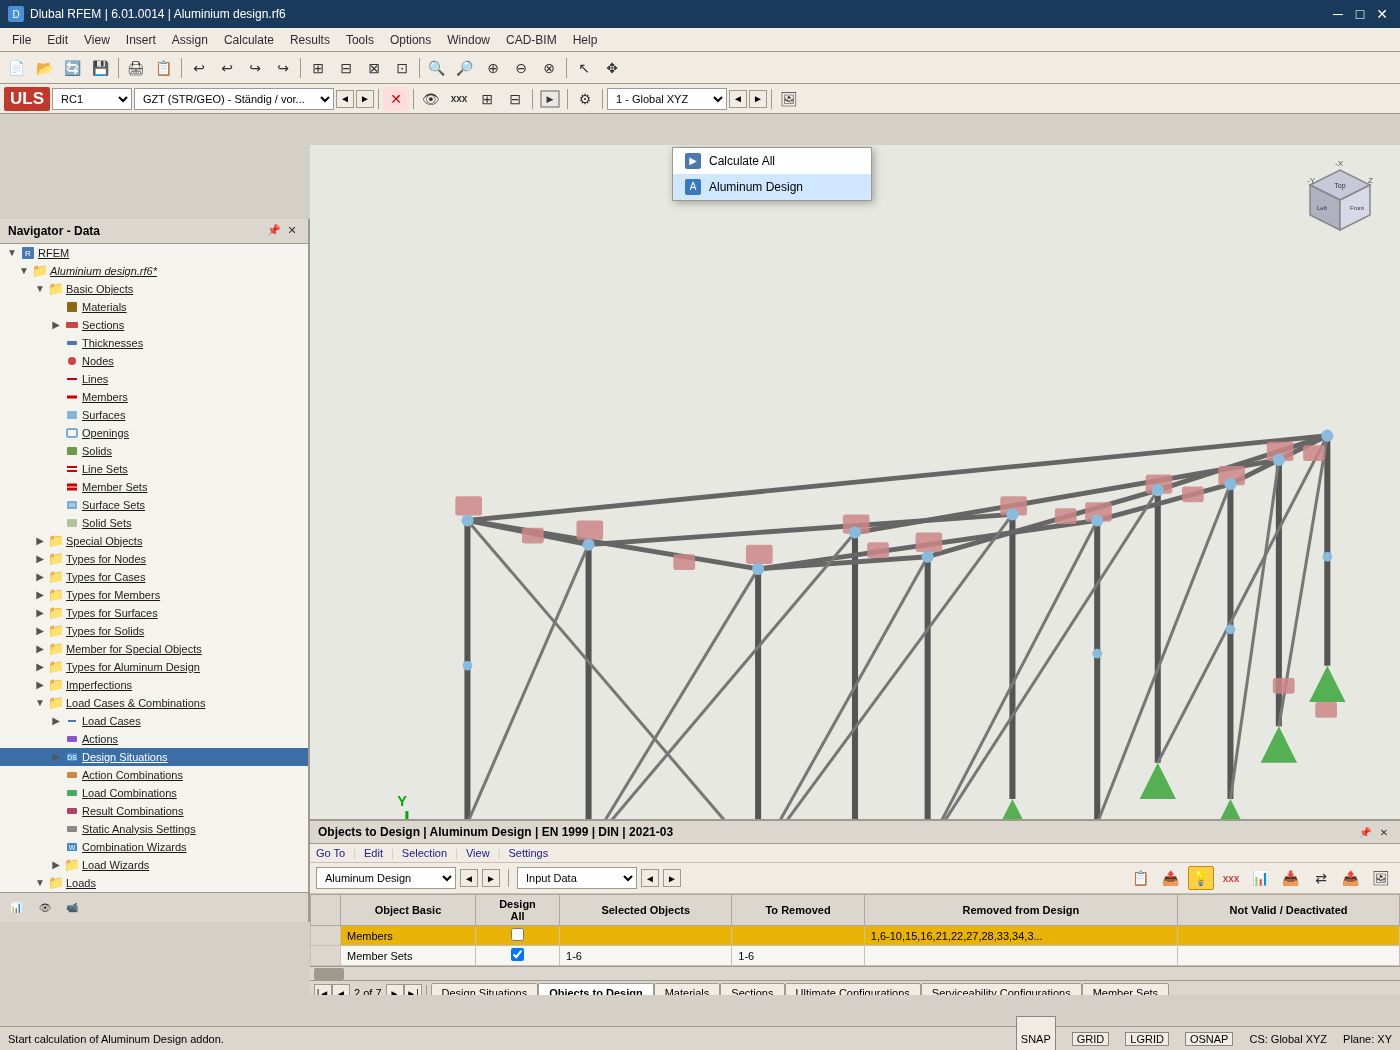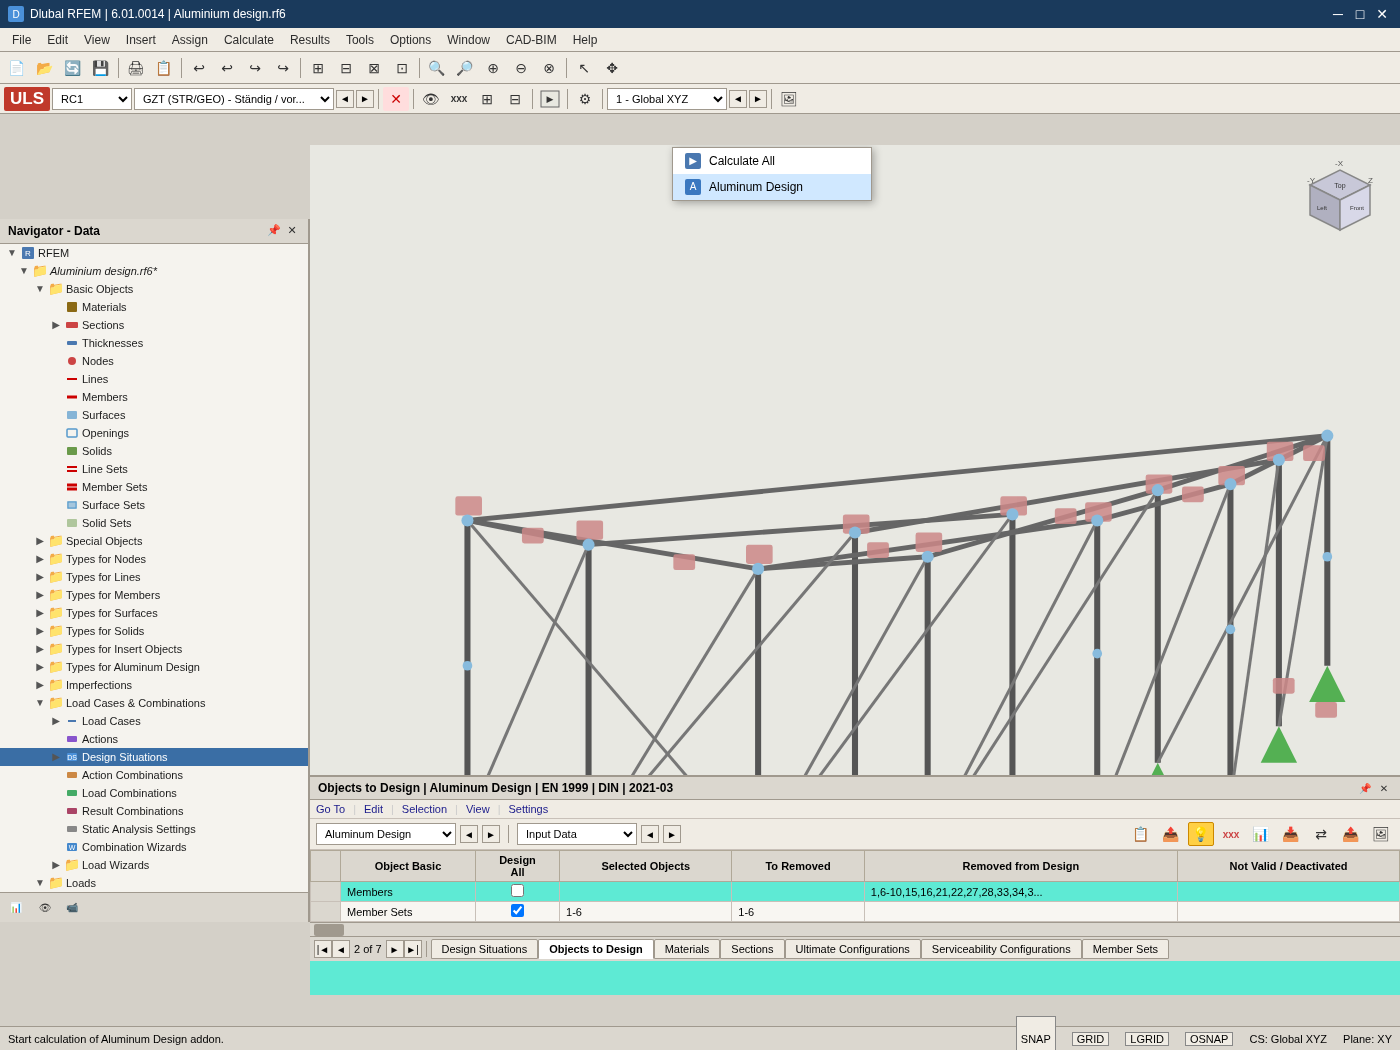--- a/index.html
+++ b/index.html
@@ -35,40 +35,40 @@
     .nav-scroll { flex: 1; overflow-y: auto; overflow-x: hidden; }
     .nav-scroll::-webkit-scrollbar { width: 12px; }
     .nav-scroll::-webkit-scrollbar-track { background: #f0ece4; }
     .nav-scroll::-webkit-scrollbar-thumb { background: #a0998e; }
     
     .tree-item { display: flex; align-items: center; cursor: pointer; padding: 1px 0; white-space: nowrap; }
     .tree-item.selected { background: #3a6ea5; color: white; }
     .tree-item.selected .tree-label { color: white; }
     .tree-toggle { width: 16px; height: 16px; display: flex; align-items: center; justify-content: center; font-size: 10px; color: #555; flex-shrink: 0; }
     .tree-icon { width: 16px; height: 16px; display: flex; align-items: center; justify-content: center; flex-shrink: 0; font-size: 13px; }
-    .tree-label { font-size: 11px; color: #1a1a1a; padding-left: 2px; }
+    .tree-label { font-size: 11px; color: #1a1a1a; padding-left: 2px; text-decoration: underline; }
     
     .indent-0 { padding-left: 4px; }
     .indent-1 { padding-left: 16px; }
     .indent-2 { padding-left: 32px; }
     .indent-3 { padding-left: 48px; }
     
     .folder-icon { color: #f0b830; }
 
     
     .viewport { flex: 1; background: #e8e8e0; position: relative; overflow: hidden; }
     
     
     .calc-dropdown { position: absolute; top: 0; left: 380px; background: white; border: 1px solid #a0998e; box-shadow: 2px 2px 8px rgba(0,0,0,0.3); z-index: 100; min-width: 200px; }
     .calc-dropdown-item { padding: 5px 12px; cursor: pointer; font-size: 12px; display: flex; align-items: center; gap: 8px; }
     .calc-dropdown-item.active { background: #d0e8ff; }
     .calc-icon { width: 16px; height: 16px; background: #4a78b0; border-radius: 2px; display: flex; align-items: center; justify-content: center; font-size: 10px; color: white; flex-shrink: 0; }
 
     
-    .bottom-panel { position: absolute; bottom: 0; left: 0; right: 0; background: #5eead4; border-top: 2px solid #a0998e; height: 220px; }
+    .bottom-panel { position: absolute; bottom: 0; left: 0; right: 0; background: #eab308; border-top: 2px solid #a0998e; height: 176px; }
     .bottom-panel-title { background: #dbd7cf; padding: 3px 8px; font-size: 12px; font-weight: bold; display: flex; align-items: center; justify-content: space-between; border-bottom: 1px solid #a0998e; }
     .bottom-panel-toolbar { background: #f0ece4; border-bottom: 1px solid #c8c0b8; padding: 3px 6px; display: flex; align-items: center; gap: 4px; }
     .design-table { width: 100%; border-collapse: collapse; font-size: 11px; }
     .design-table th { background: #dbd7cf; border: 1px solid #b0a898; padding: 3px 6px; text-align: center; font-size: 11px; }
     .design-table td { border: 1px solid #c8c0b8; padding: 2px 6px; font-size: 11px; }
     .design-table tr:nth-child(even) { background: #f8f6f2; }
     .row-num { background: #dbd7cf; text-align: center; width: 30px; color: #555; }
     .checkbox-cell { text-align: center; }
     .tab { padding: 3px 10px; font-size: 11px; cursor: pointer; border: 1px solid #a0998e; background: #f0ece4; border-radius: 2px 2px 0 0; }
     .tab.active { background: white; border-bottom: 1px solid white; font-weight: bold; }
@@ -364,21 +364,21 @@
 
       <div class="tree-item indent-2">
         <div class="tree-toggle">▶</div>
         <div class="tree-icon folder-icon">📁</div>
         <span class="tree-label">Types for Nodes</span>
       </div>
 
       <div class="tree-item indent-2">
         <div class="tree-toggle">▶</div>
         <div class="tree-icon folder-icon">📁</div>
-        <span class="tree-label">Types for Lines</span>
+        <span class="tree-label">Types for Cases</span>
       </div>
 
       <div class="tree-item indent-2">
         <div class="tree-toggle">▶</div>
         <div class="tree-icon folder-icon">📁</div>
         <span class="tree-label">Types for Members</span>
       </div>
 
       <div class="tree-item indent-2">
         <div class="tree-toggle">▶</div>
@@ -388,21 +388,21 @@
 
       <div class="tree-item indent-2">
         <div class="tree-toggle">▶</div>
         <div class="tree-icon folder-icon">📁</div>
         <span class="tree-label">Types for Solids</span>
       </div>
 
       <div class="tree-item indent-2">
         <div class="tree-toggle">▶</div>
         <div class="tree-icon folder-icon">📁</div>
-        <span class="tree-label">Types for Insert Objects</span>
+        <span class="tree-label">Member for Special Objects</span>
       </div>
 
       <div class="tree-item indent-2">
         <div class="tree-toggle">▶</div>
         <div class="tree-icon folder-icon">📁</div>
         <span class="tree-label">Types for Aluminum Design</span>
       </div>
 
       <div class="tree-item indent-2">
         <div class="tree-toggle">▶</div>

